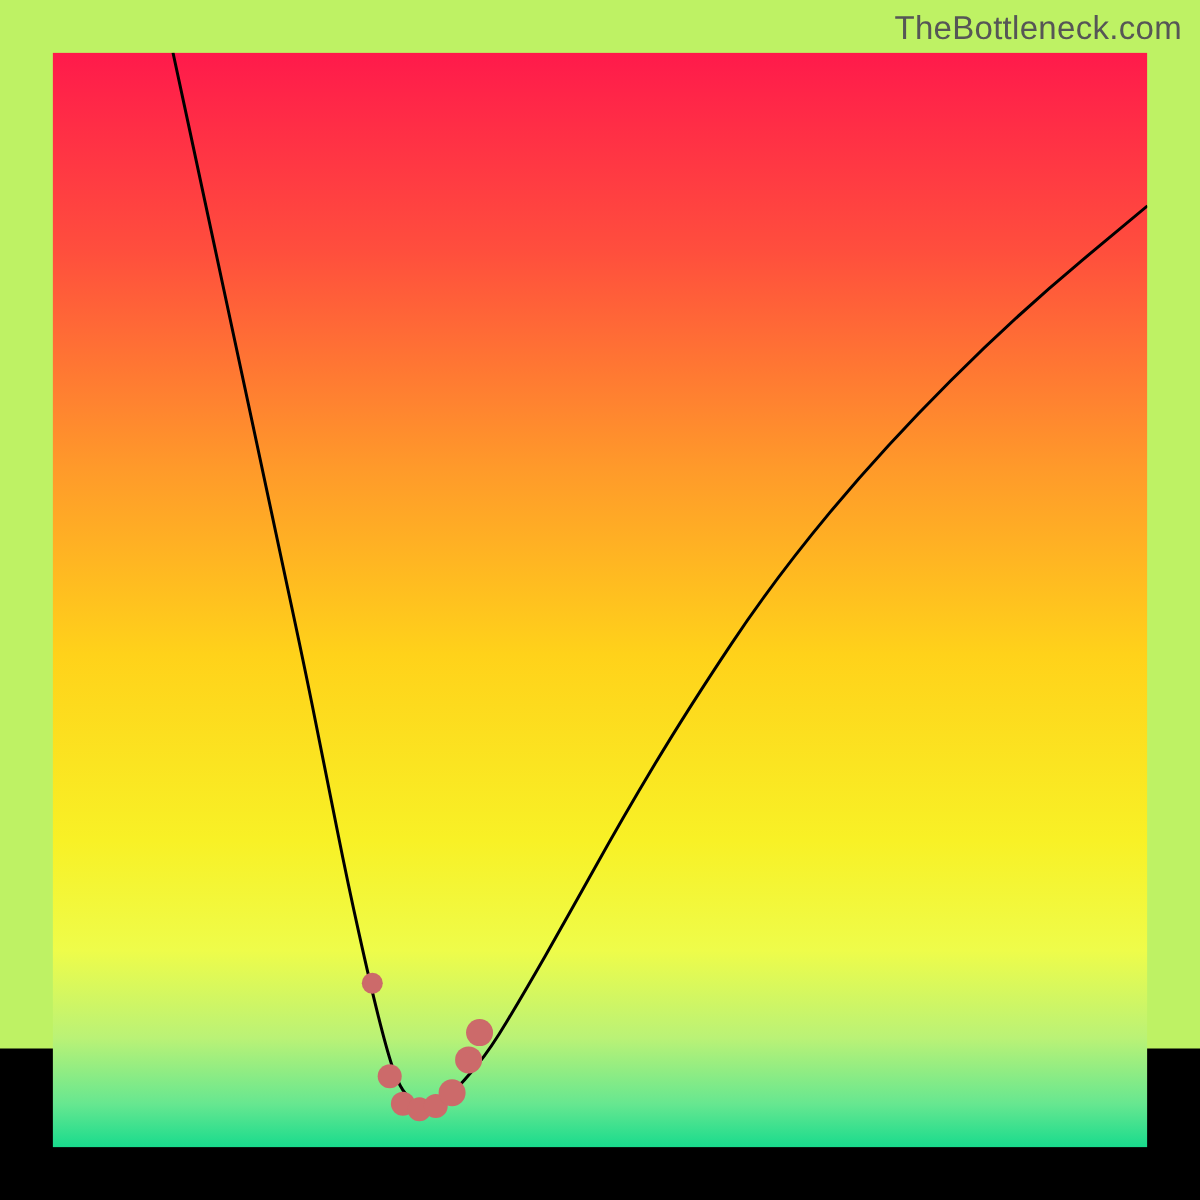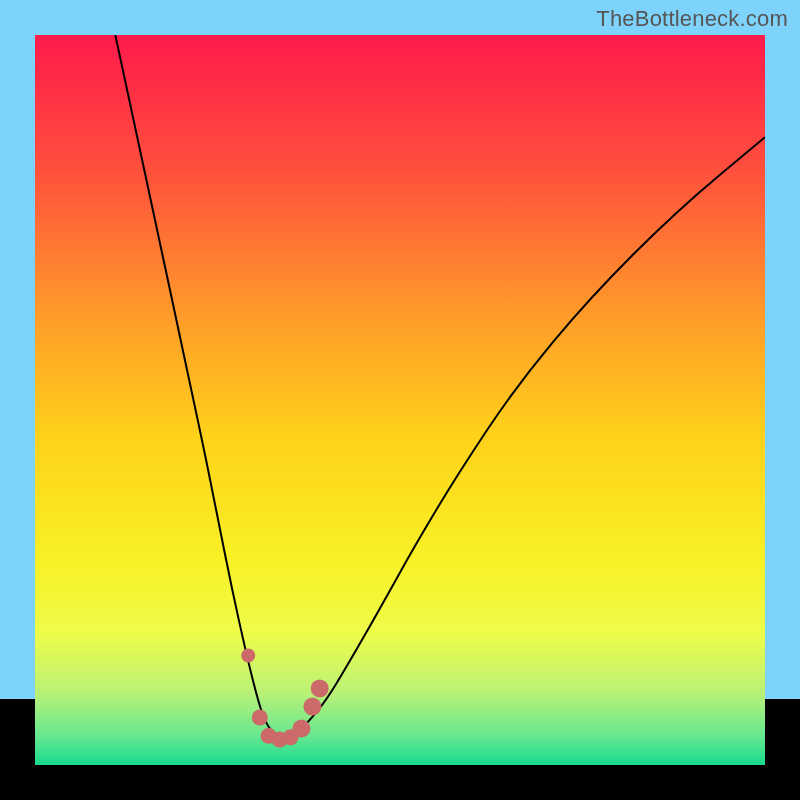--- a/index.html
+++ b/index.html
@@ -8,21 +8,21 @@
     width: 800px;
     height: 800px;
     background: #000000;
     overflow: hidden;
     font-family: Arial, Helvetica, sans-serif;
   }
   .stage {
     position: relative;
     width: 800px;
     height: 699px;
-    background: #7dd3fc;
+    background: #bef264;
   }
   .plot-clip {
     position: absolute;
     left: 35px;
     top: 35px;
     width: 730px;
     height: 730px;
     overflow: hidden;
   }
   .plot-area {

